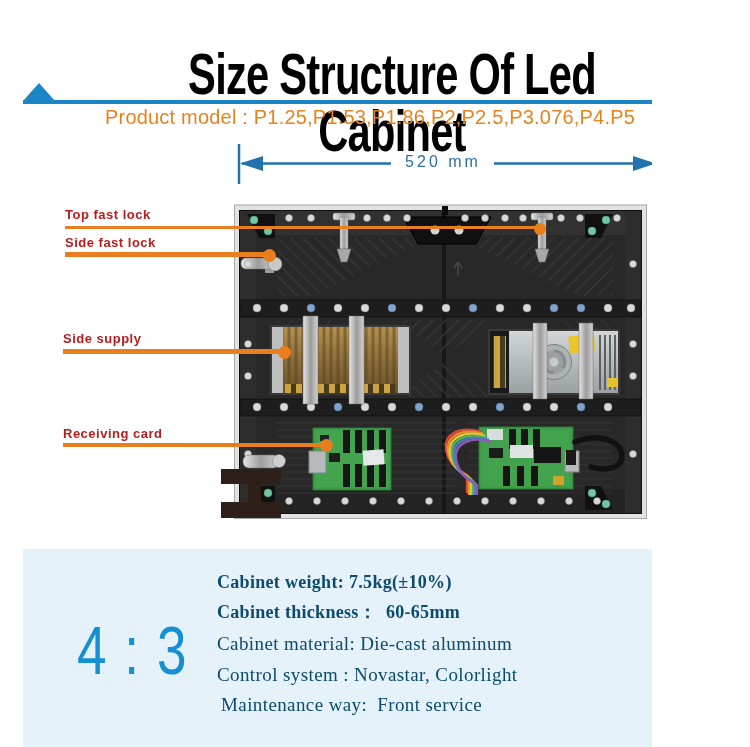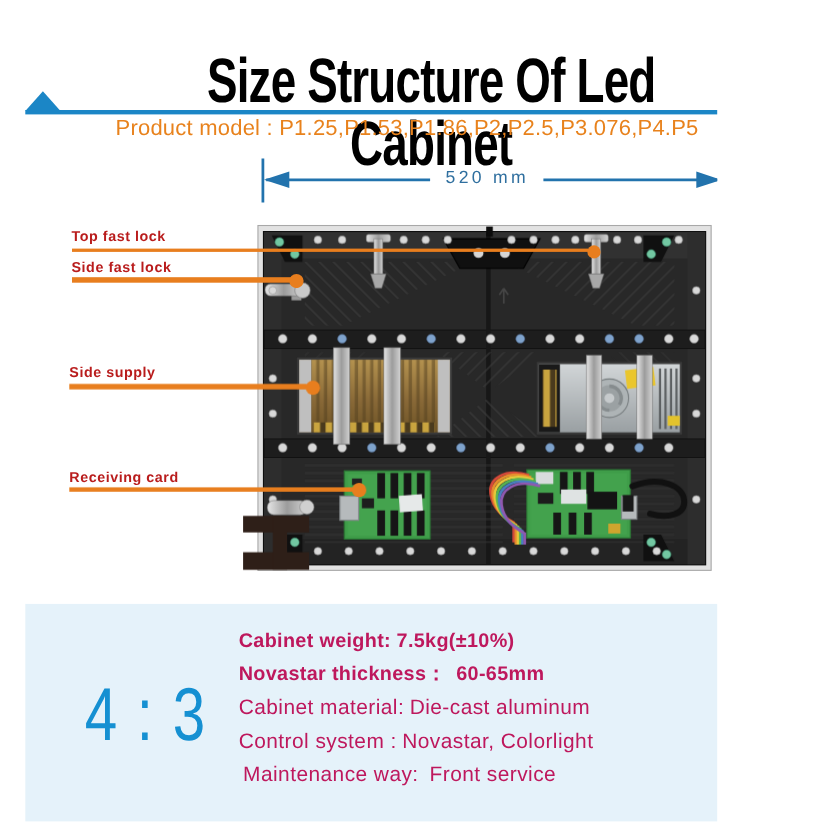--- a/index.html
+++ b/index.html
@@ -30,22 +30,22 @@
   
   .plabel{position:absolute;font-size:13px;font-weight:bold;color:#b91c1c;
           letter-spacing:.5px;line-height:1;}
   .leader{position:absolute;background:#e87e1e;}
   .ldot{position:absolute;background:#e87e1e;border-radius:50%;}
 
   
   .panel{position:absolute;left:6px;top:549px;width:744px;height:198px;background:#e5f2fa;}
   .ratio{position:absolute;left:60px;top:616px;font-size:68px;line-height:1;
          color:#1590d2;letter-spacing:2px;transform:scaleX(.78);transform-origin:left top;}
-  .spec{position:absolute;left:200px;line-height:1;color:#be185d;white-space:nowrap;
-        display:flex;}
+  .spec{position:absolute;left:200px;line-height:1;color:#0c4a6e;white-space:nowrap;
+        display:flex;font-family:Liberation Serif, serif;}
   .spec.bolded{font-size:18px;font-weight:700;letter-spacing:.3px;}
   .spec.regular{font-size:19px;font-weight:400;letter-spacing:.4px;}
   .spec .lbl{margin-right:5px;}
   .s1{top:573px;}
   .s2{top:603px;}
   .s2 .lbl{margin-right:9px;}
   .s3{top:634px;}
   .s4{top:665px;}
   .s5{top:695px;left:204px;}
   .s5 .lbl{margin-right:10px;}
@@ -371,21 +371,21 @@
   <div class="ldot" style="left:303px;top:439px;width:13px;height:13px;"></div>
 
   <div class="panel"></div>
   <div class="ratio">4 : 3</div>
 
   <div class="spec bolded s1">
     <span class="lbl">Cabinet weight:</span>
     <span class="val">7.5kg(±10%)</span>
   </div>
   <div class="spec bolded s2">
-    <span class="lbl">Novastar thickness：</span>
+    <span class="lbl">Cabinet thickness：</span>
     <span class="val">60-65mm</span>
   </div>
   <div class="spec regular s3">
     <span class="lbl">Cabinet material:</span>
     <span class="val">Die-cast aluminum</span>
   </div>
   <div class="spec regular s4">
     <span class="lbl">Control system :</span>
     <span class="val">Novastar, Colorlight</span>
   </div>

